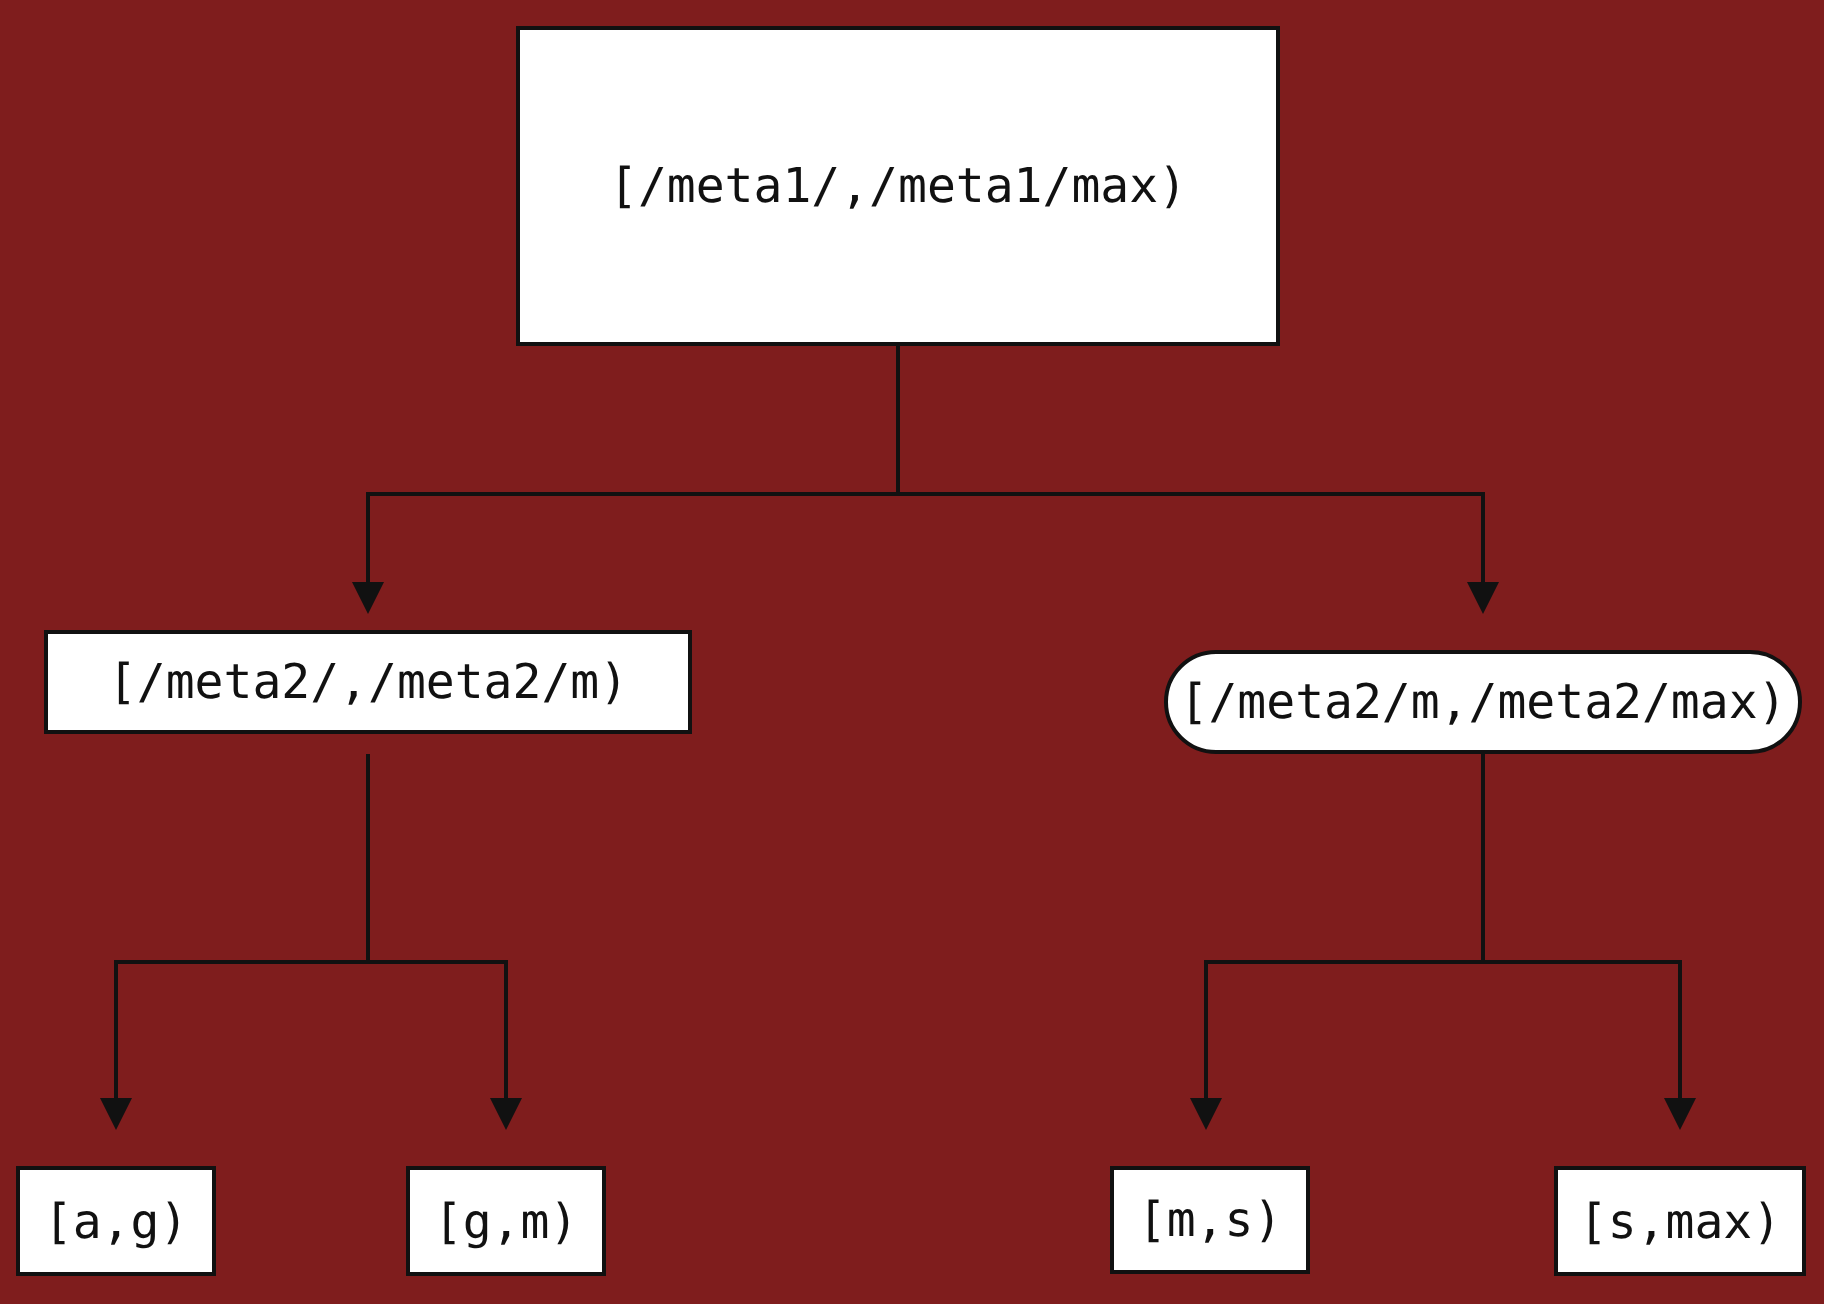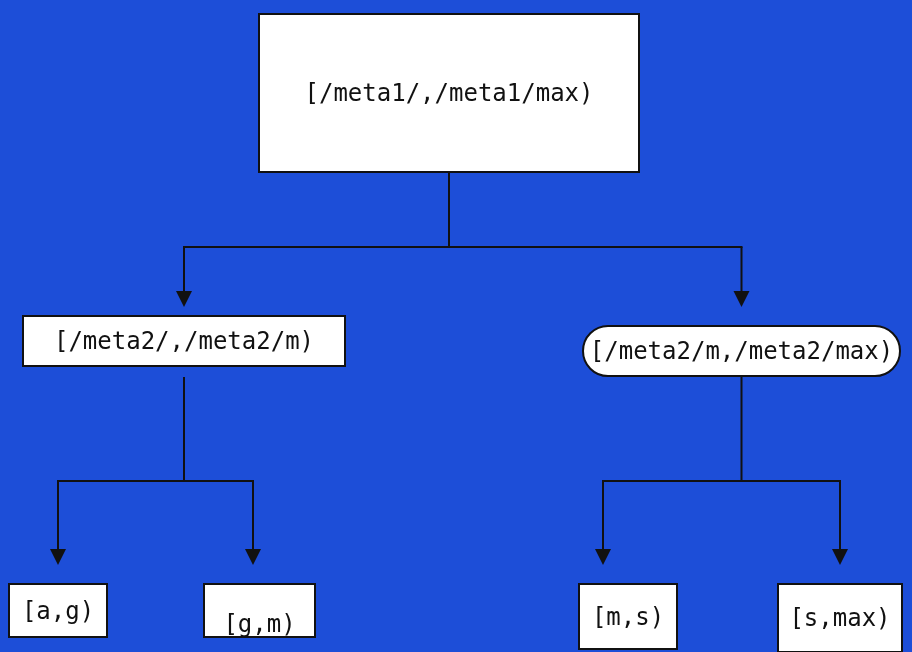--- a/index.html
+++ b/index.html
@@ -4,21 +4,21 @@
 <style>
   html, body {
     margin: 0;
     padding: 0;
     background: #ffffff;
   }
   #canvas {
     position: relative;
     width: 912px;
     height: 652px;
-    background: #1d4ed8;
+    background: #7f1d1d;
     overflow: hidden;
   }
   #edges {
     position: absolute;
     left: 0;
     top: 0;
     width: 912px;
     height: 652px;
   }
   .node {
@@ -66,22 +66,22 @@
   </div>
   <div class="node" style="left: 22px; top: 315px; width: 324px; height: 52px;">
     <span>[/meta2/,/meta2/m)</span>
   </div>
   <div class="node" style="left: 582px; top: 325px; width: 319px; height: 52px; border-radius: 26px;">
     <span>[/meta2/m,/meta2/max)</span>
   </div>
   <div class="node" style="left: 8px; top: 583px; width: 100px; height: 55px; justify-content: center;">
     <span>[a,g)</span>
   </div>
-  <div class="node" style="left: 203px; top: 583px; width: 113px; height: 55px; align-items: flex-end;">
+  <div class="node" style="left: 203px; top: 583px; width: 100px; height: 55px;">
     <span>[g,m)</span>
   </div>
-  <div class="node" style="left: 578px; top: 583px; width: 100px; height: 67px;">
+  <div class="node" style="left: 555px; top: 583px; width: 100px; height: 54px;">
     <span>[m,s)</span>
   </div>
-  <div class="node" style="left: 777px; top: 583px; width: 126px; height: 70px;">
+  <div class="node" style="left: 777px; top: 583px; width: 126px; height: 55px;">
     <span>[s,max)</span>
   </div>
 </div>
 
 </body></html>

